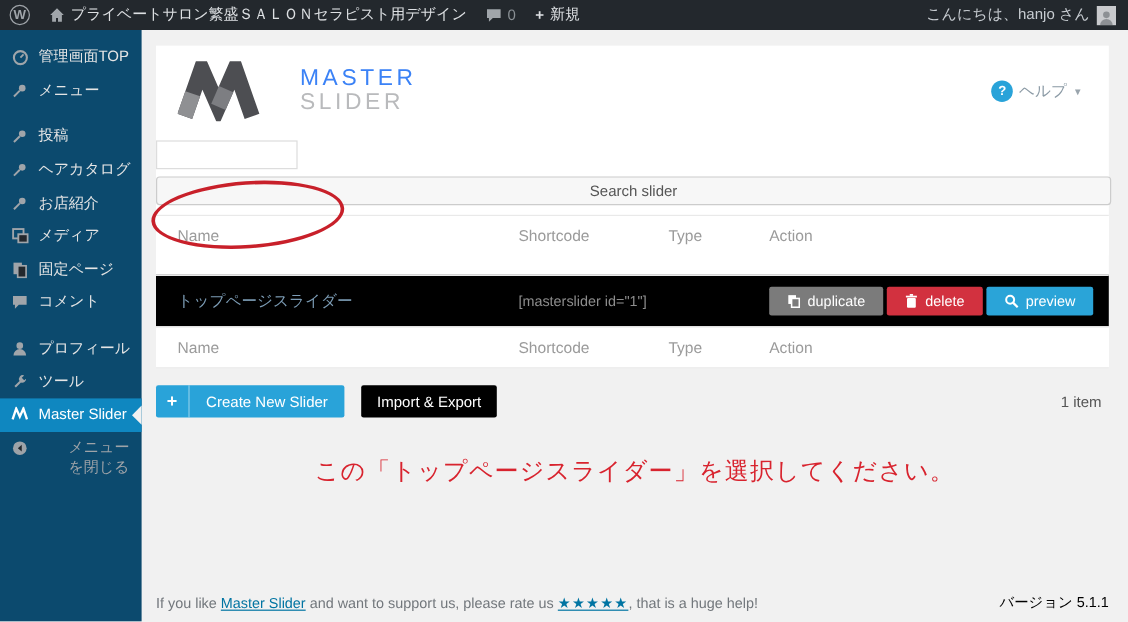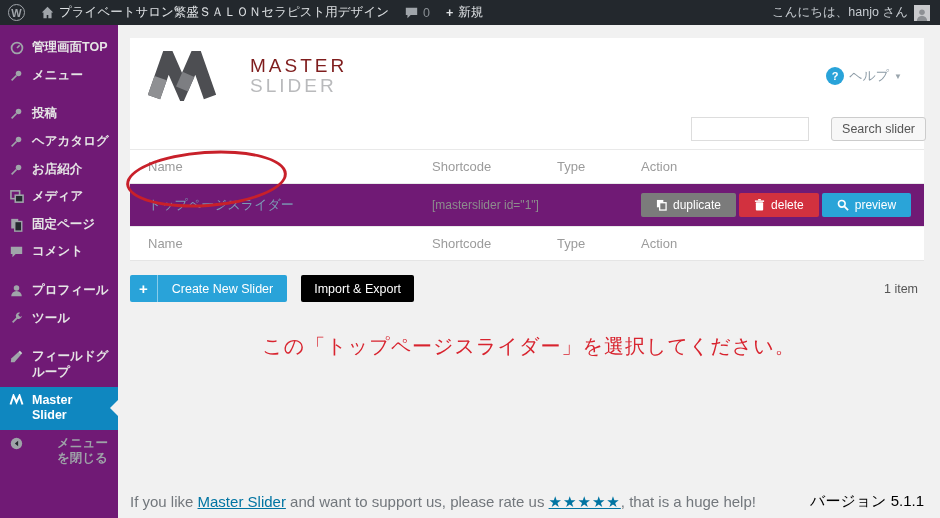--- a/index.html
+++ b/index.html
@@ -26,60 +26,60 @@
     font-size: 11px; font-weight: bold; display: flex; align-items: center; justify-content: center;
   }
   .ab-count { color: #8a9095; }
   .ab-right { margin-left: auto; display: flex; align-items: flex-end; gap: 6px; padding-right: 10px; }
   .avatar {
     width: 16px; height: 16px; background: #c9cacd; display: flex; align-items: flex-end; justify-content: center; overflow: hidden;
   }
   
   .sidebar {
     position: absolute; top: 25px; left: 0; bottom: 0; width: 118px;
-    background: #701a75; padding-top: 9px; z-index: 40; font-weight: bold;
+    background: #0c4a6e; padding-top: 9px; z-index: 40;
   }
   .side-item {
     display: flex; align-items: flex-start; gap: 8px;
     padding: 6px 8px 6px 9px; color: #e5e5e5; font-size: 12.5px; line-height: 1.25;
     cursor: pointer; position: relative;
   }
   .side-item .si-icon { width: 15px; flex: 0 0 15px; display: flex; justify-content: center; margin-top: 1px; }
   .side-item.gap { margin-top: 11px; }
   .side-item.active { background: #0f87c0; color: #fff; }
   .side-item.active::after {
     content: ""; position: absolute; right: 0; top: 50%; margin-top: -8px;
     border: 8px solid transparent; border-right-color: #f1f1f1;
   }
   .side-item.dim { color: #9ea3a8; gap: 33px; }
   
   .main { position: absolute; left: 118px; top: 25px; right: 0; bottom: 0; }
   .panel { background: #fff; margin: 13px 16px 0 12px; border-bottom: 1px solid #e5e5e5; }
   .panel-header { display: flex; align-items: center; justify-content: space-between; padding: 13px 22px 10px 18px; }
   .ms-logo { display: flex; align-items: center; gap: 14px; }
   .ms-logo-text { line-height: 1.05; letter-spacing: 3px; font-size: 19px; }
-  .ms-line1 { color: #7f1d1d; }
+  .ms-line1 { color: #3b82f6; }
   .ms-line2 { color: #b9babc; }
   .help { display: flex; align-items: center; gap: 5px; color: #8b9aa5; font-size: 13px; cursor: pointer; }
   .help-badge { width: 18px; height: 18px; border-radius: 50%; background: #29a3d9; color: #fff; font-size: 11px; font-weight: bold; display: flex; align-items: center; justify-content: center; }
   .help-caret { font-size: 8px; color: #9aa5ad; }
-  .search-row { display: flex; justify-content: flex-end; gap: 22px; padding: 6px 2px 8px 0; margin-right: -4px; }
+  .search-row { display: flex; justify-content: flex-end; gap: 6px; padding: 6px 2px 8px 0; margin-right: -4px; flex-direction: column; }
   .search-row input {
     width: 118px; height: 24px; border: 1px solid #ddd; background: #fff; padding: 2px 6px; font-size: 12px;
   }
   .search-btn {
     height: 24px; padding: 0 10px; background: #f7f7f7; border: 1px solid #cccccc; border-radius: 3px;
     color: #555; font-size: 12.5px; cursor: pointer;
   }
   .trow {
     display: grid; grid-template-columns: 284px 125px 84px auto;
     align-items: center; padding: 9px 15px 9px 18px; border-top: 1px solid #e9e9e9;
   }
   .trow.head { color: #9b9b9b; font-size: 13px; background: #fff; }
-  .trow.data { background: #701a75; }
+  .trow.data { background: #000000; margin-top: 16px; }
   .slider-link { color: #7c9cb5; text-decoration: none; font-size: 13px; cursor: pointer; }
   .shortcode { color: #8d8d8d; font-size: 12px; }
   .actions { display: flex; gap: 3px; }
   .abtn {
     display: flex; align-items: center; gap: 6px; border: none; border-radius: 2px;
     color: #fff; font-size: 12px; padding: 5px 15px; cursor: pointer;
   }
   .abtn svg { display: block; }
   .abtn.duplicate { background: #7b7b7b; }
   .abtn.delete { background: #d2313f; }
@@ -102,21 +102,21 @@
     margin-top: 31px; text-align: center; color: #d8232e; font-size: 20px; letter-spacing: 1px;
   }
   .ellipse {
     position: absolute; left: 126px; top: 151px; width: 161px; height: 56px;
     border: 3px solid #c8202a; border-radius: 50%; transform: rotate(-4deg); z-index: 30; pointer-events: none;
   }
   
   .footer {
     position: absolute; left: 130px; right: 16px; bottom: 7px;
     display: flex; justify-content: space-between; align-items: center;
-    font-size: 15px; color: #72777c;
+    font-size: 12px; color: #72777c;
   }
   .footer a { color: #0074a2; cursor: pointer; }
   .flink { text-decoration: underline; }
   .stars { text-decoration: underline; letter-spacing: 1px; }
   .version { color: #000000; }
 </style>
 </head>
 <body>
 
 <div class="adminbar">
@@ -235,29 +235,20 @@
     </span>
     <span>プロフィール</span>
   </div>
   <div class="side-item">
     <span class="si-icon">
       <svg width="13" height="13" viewBox="0 0 16 16">
           <path d="M14.5 4.5a4 4 0 0 1-5.3 3.8L4 13.5 2.5 12l5.2-5.2A4 4 0 0 1 12.5 1L10 3.5 12.5 6l2-1.5z" fill="#a0a5aa"></path>
         </svg>
     </span>
     <span>ツール</span>
-  </div>
-  <div class="side-item gap">
-    <span class="si-icon">
-      <svg width="13" height="13" viewBox="0 0 16 16">
-          <path d="M12 1l3 3-9.5 11L1 15l.5-4.5z" fill="#a0a5aa"></path>
-          <path d="M12 1l3 3-2 1-2-2z" fill="#c9ced2"></path>
-        </svg>
-    </span>
-    <span>フィールドグループ</span>
   </div>
   <div class="side-item active">
     <span class="si-icon">
       <svg width="15" height="12" viewBox="0 0 20 14">
           <path d="M2 13L6 1l4 9 4-9 4 12" fill="none" stroke="#ffffff" stroke-width="2.6"></path>
         </svg>
     </span>
     <span>Master Slider</span>
   </div>
   <div class="side-item dim">

